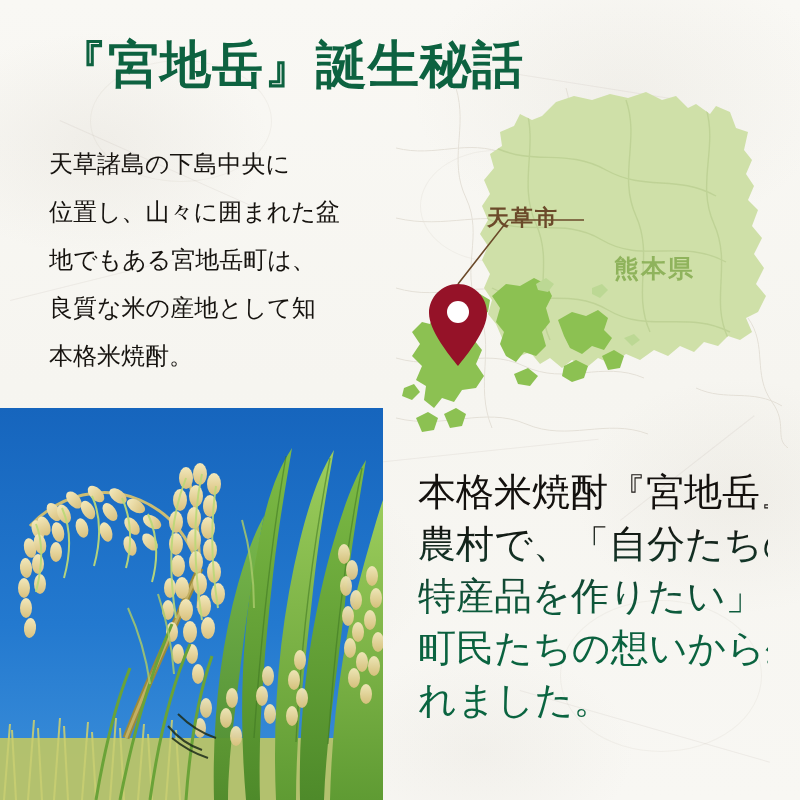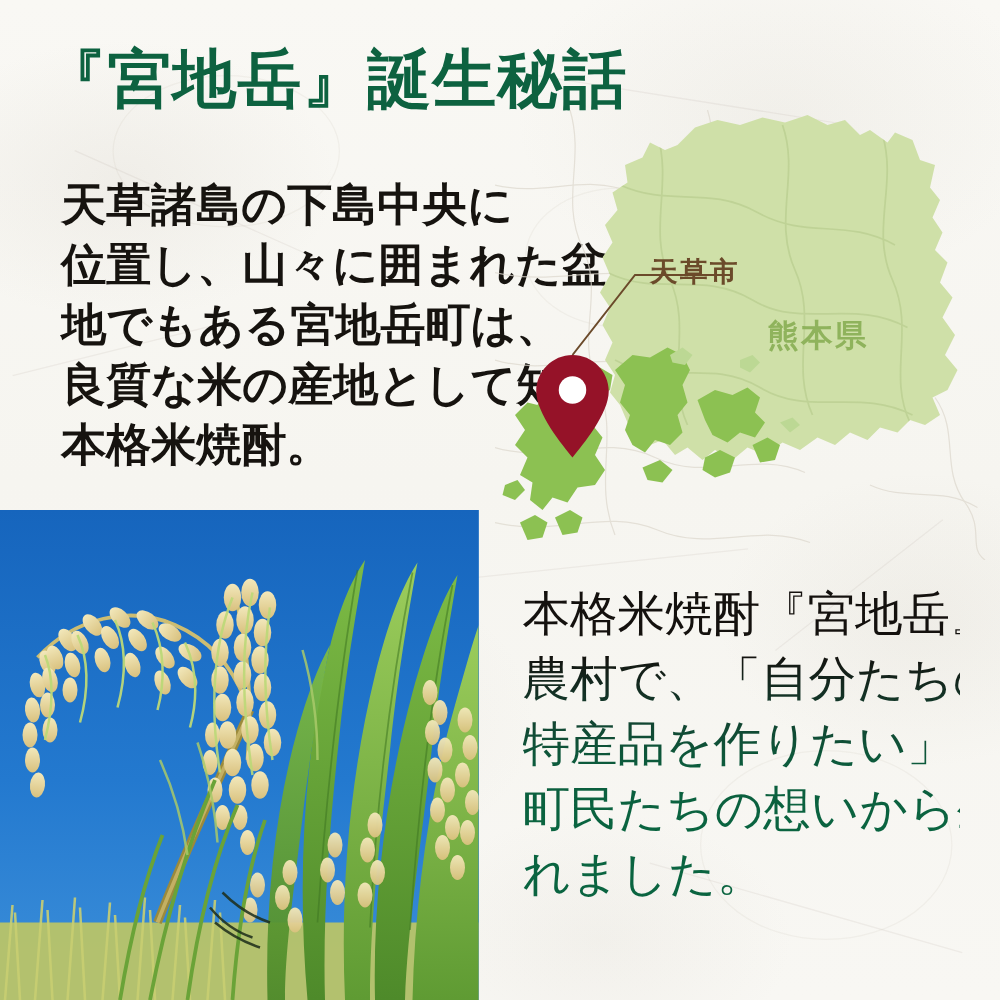--- a/index.html
+++ b/index.html
@@ -20,51 +20,51 @@
       radial-gradient(ellipse 300px 200px at 30% 72%, rgba(198,190,178,.13), rgba(0,0,0,0) 63%),
       radial-gradient(ellipse 260px 190px at 92% 62%, rgba(193,186,172,.14), rgba(0,0,0,0) 62%),
       radial-gradient(ellipse 240px 160px at 60% 94%, rgba(197,190,178,.12), rgba(0,0,0,0) 64%),
       linear-gradient(180deg,#f9f8f4 0%,#f6f5f0 48%,#f8f7f3 100%);
   }
   .crease{position:absolute;background:rgba(168,158,146,.13);transform-origin:0 0;}
   .crease2{position:absolute;border:1px solid rgba(172,162,150,.10);border-radius:50%;}
 
   
   .title{
-    position:absolute;left:34px;top:36px;
+    position:absolute;left:56px;top:36px;
     font-size:51px;letter-spacing:1px;line-height:1.15;
     color:#0d6240;font-weight:700;white-space:nowrap;
     font-family:"Liberation Serif","DejaVu Serif",serif;
   }
 
   
   .para-left{
     position:absolute;left:49px;top:140px;width:360px;
-    font-size:36px;line-height:48px;color:#16130f;
-    letter-spacing:0px;font-weight:700;
+    font-size:24px;line-height:48px;color:#16130f;
+    letter-spacing:0px;font-weight:400;
   }
   .para-left .ln{display:block;white-space:nowrap;}
 
   
   .para-right{
     position:absolute;left:418px;top:466px;width:350px;
     font-size:38px;line-height:52px;letter-spacing:0px;font-weight:400;
     background-image:linear-gradient(180deg,
         #14110e 0%, #14110e 22%, #13402f 40%,
         #0c5b3c 56%, #0a6440 74%, #0a6440 100%);
     -webkit-background-clip:text;background-clip:text;
     color:transparent;-webkit-text-fill-color:transparent;
   }
   .para-right .ln{display:block;white-space:nowrap;}
 
   
   .map{position:absolute;left:396px;top:88px;width:404px;height:360px;}
   .map svg{display:block;width:100%;height:100%;}
   .label-amakusa{
-    position:absolute;left:520px;top:203px;
+    position:absolute;left:487px;top:203px;
     font-size:22px;color:#6b4a2a;font-weight:700;letter-spacing:2px;
     font-family:"Liberation Sans","DejaVu Sans",sans-serif;white-space:nowrap;
   }
   .label-kumamoto{
     position:absolute;left:614px;top:252px;
     font-size:25px;color:#8fb35c;font-weight:700;letter-spacing:2px;
     font-family:"Liberation Sans","DejaVu Sans",sans-serif;white-space:nowrap;text-align:right;
   }
 
   

